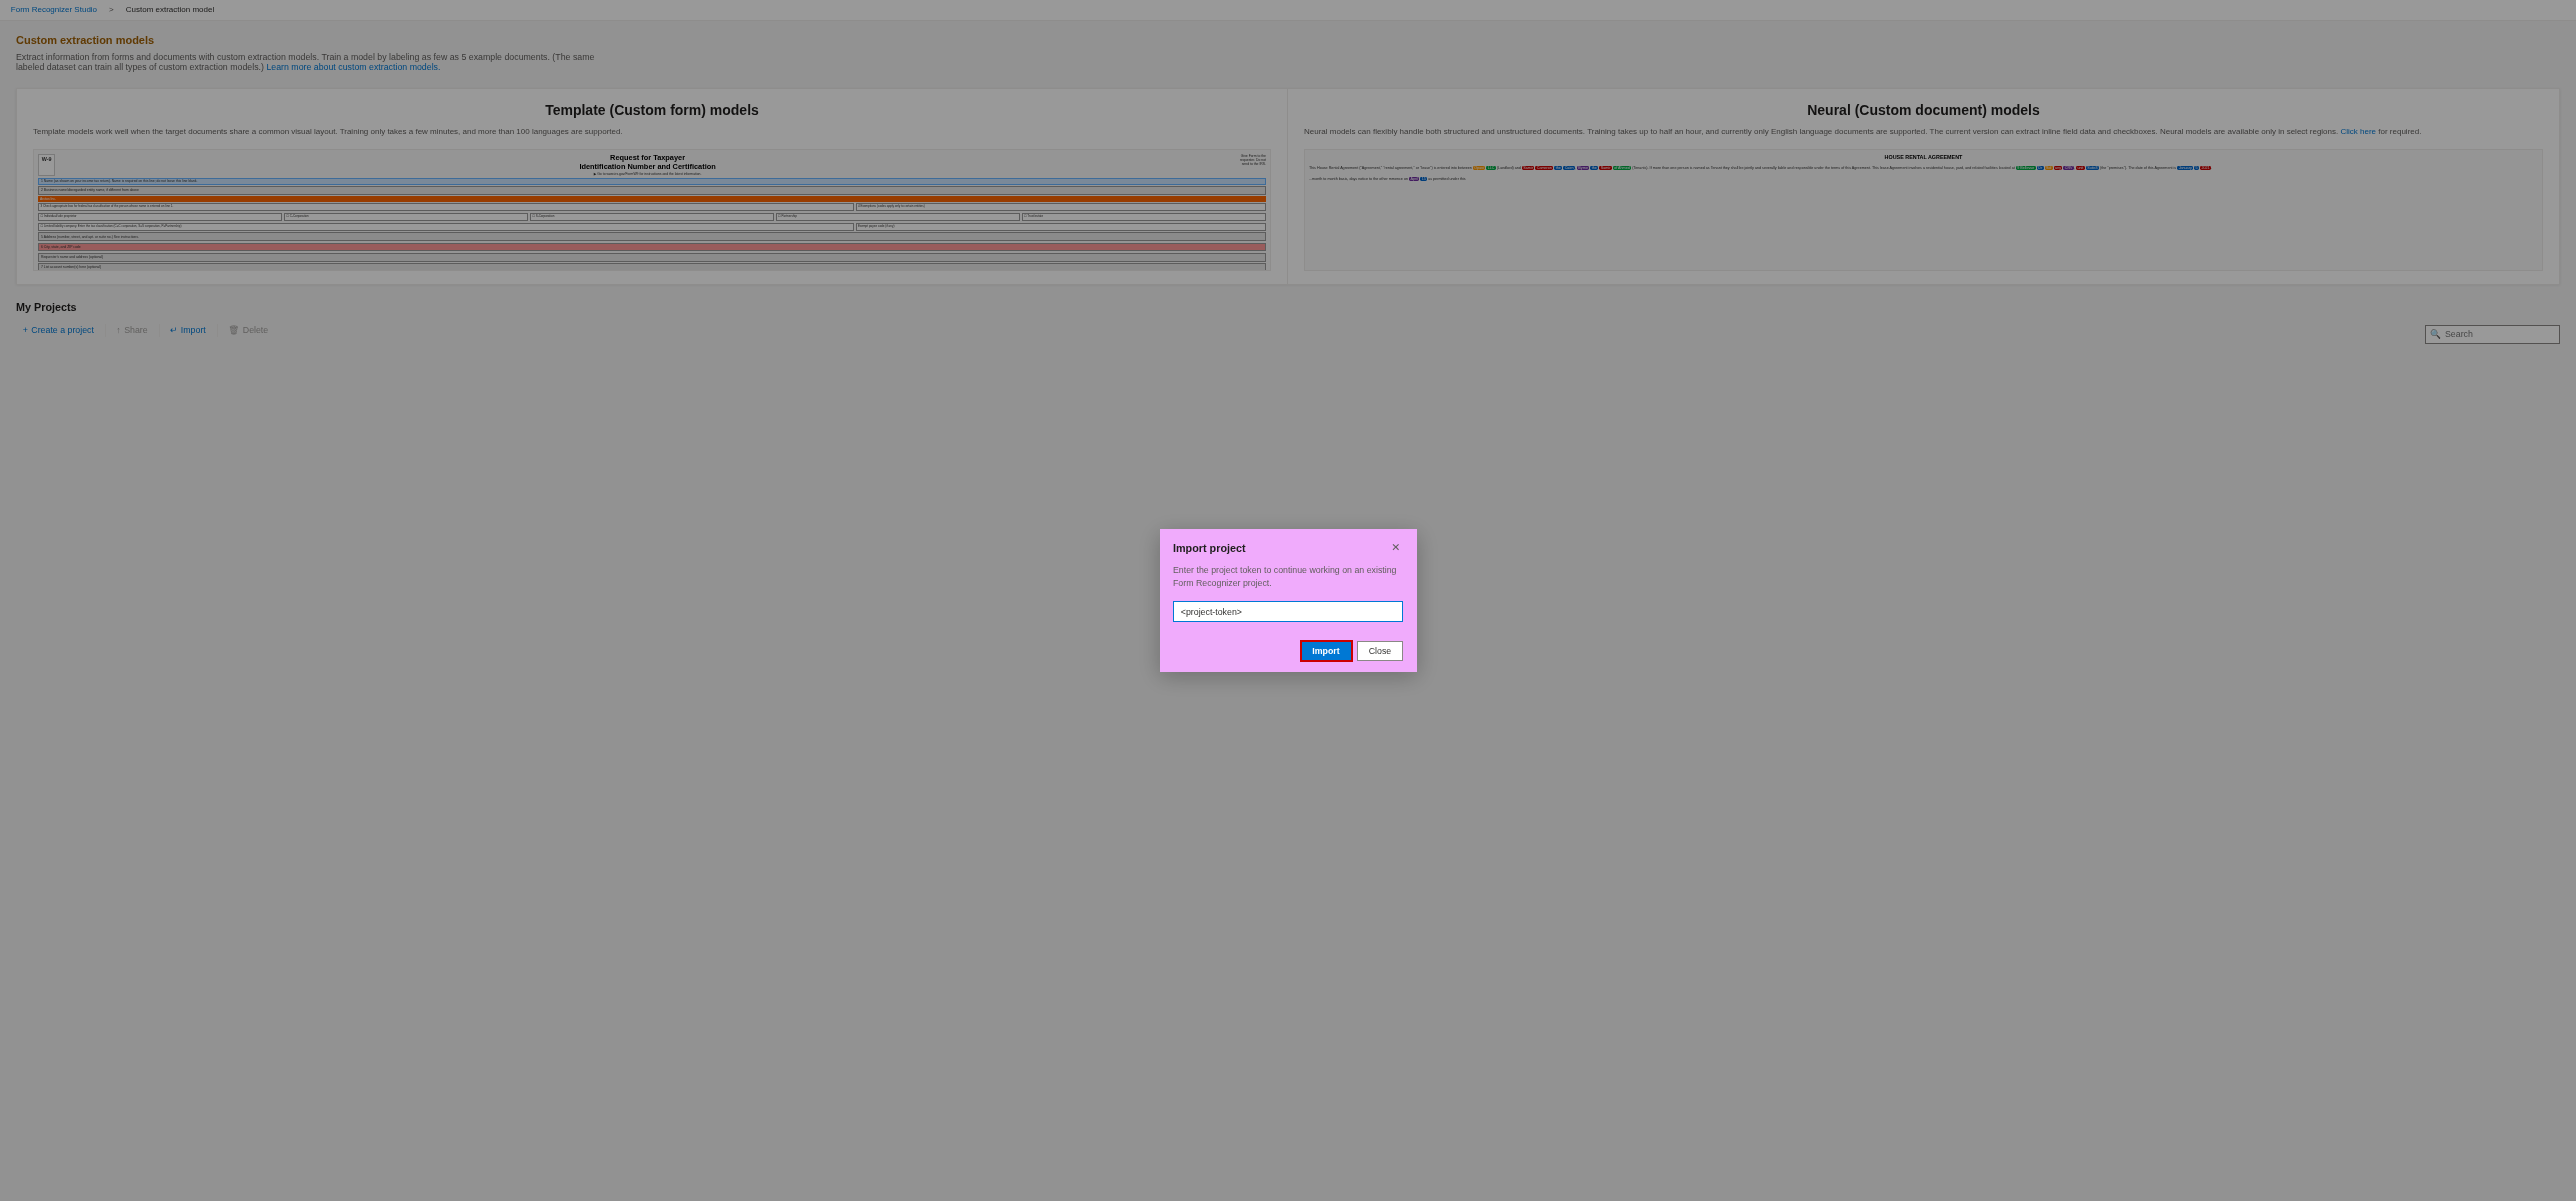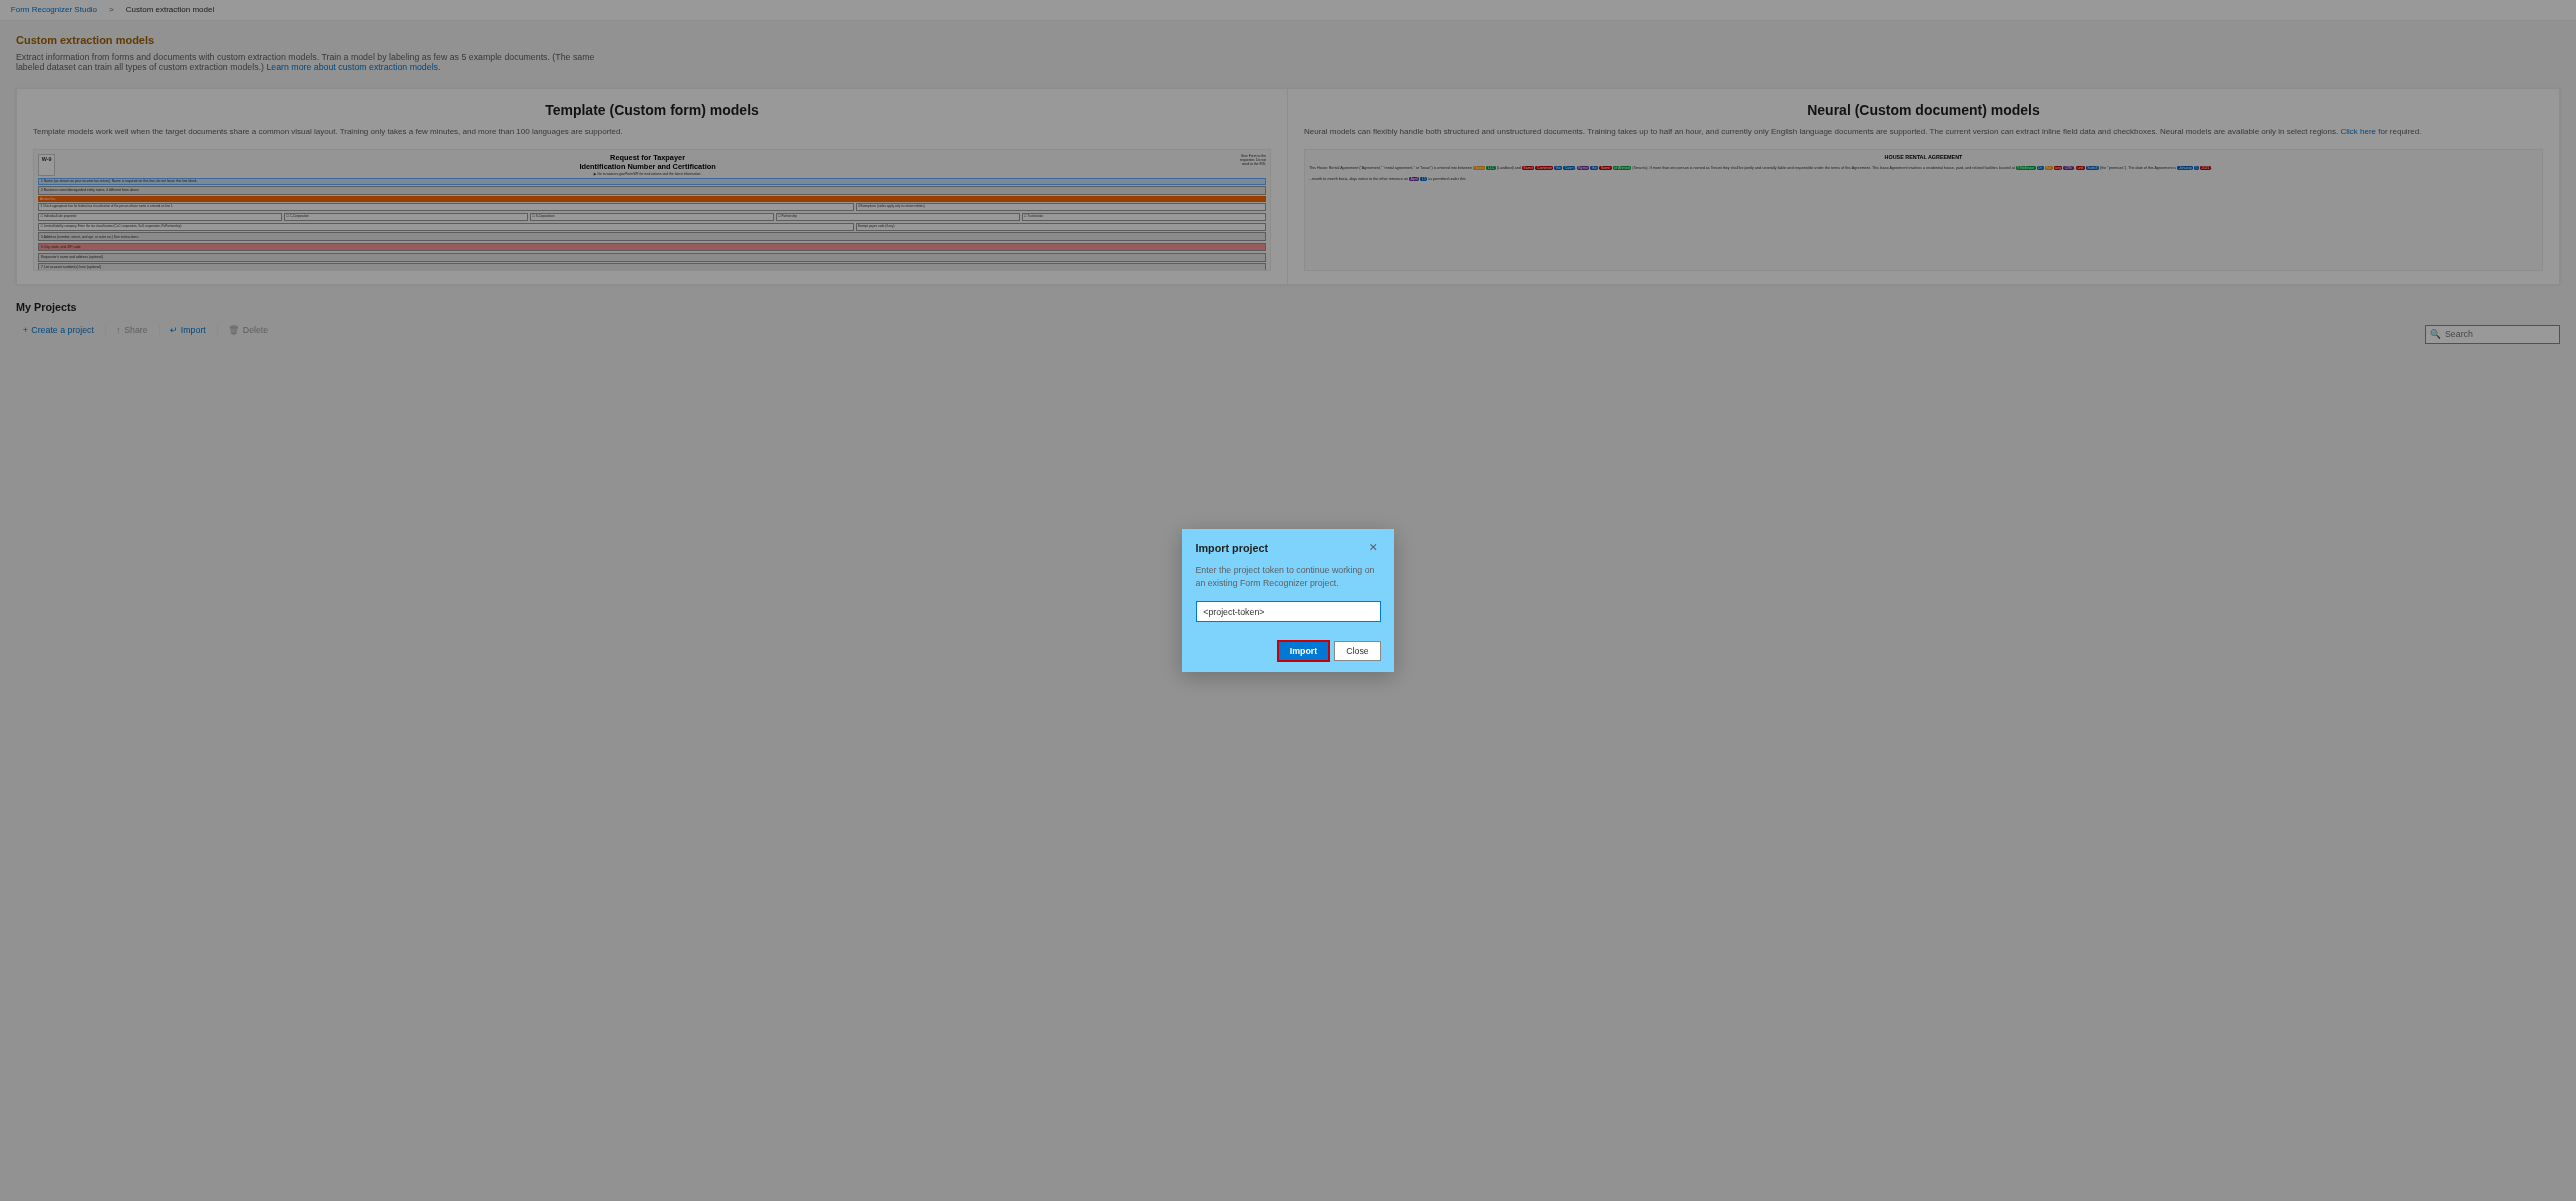--- a/index.html
+++ b/index.html
@@ -344,23 +344,23 @@
       inset: 0;
       background: rgba(0,0,0,0.4);
       z-index: 100;
       display: flex;
       align-items: center;
       justify-content: center;
     }
 
     
     .modal {
-      background: #7dd3fc;
+      background: #f0abfc;
       box-shadow: 0 5.4px 21.6px rgba(0,0,0,0.25);
-      width: 212px;
+      width: 257px;
       max-width: 90vw;
       padding: 0;
       position: relative;
     }
 
     .modal-header {
       display: flex;
       align-items: center;
       justify-content: space-between;
       padding: 10.8px 13.5px 8px;

